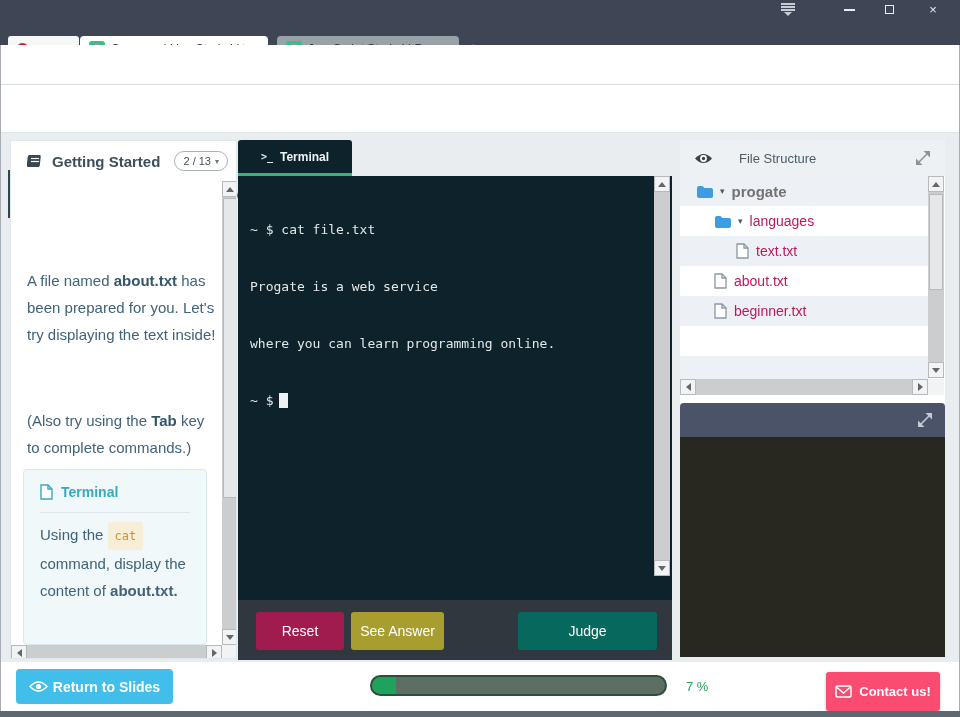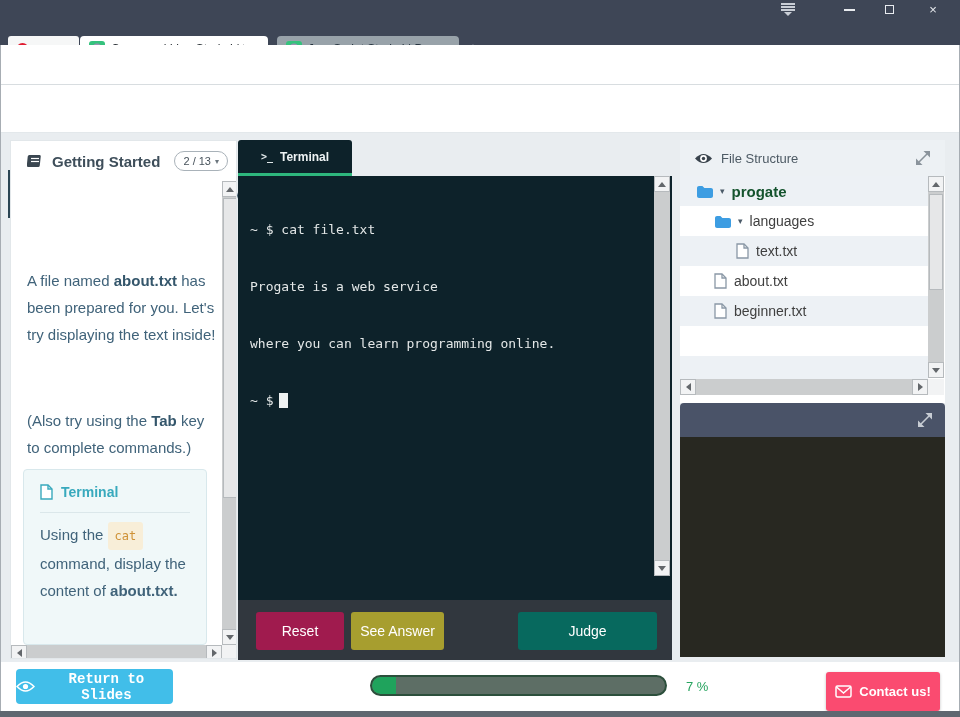--- a/index.html
+++ b/index.html
@@ -97,39 +97,39 @@
   .cursor { display:inline-block; width:9px; height:15px; background:#eef2f2; vertical-align:text-bottom; margin-left:6px; }
   #term-footer { left:238px; top:600px; width:434px; height:60px; background:#31373e; }
   .term-btn { position:absolute; top:12px; height:38px; border:none; border-radius:3px;
               color:#fff; font-size:14px; font-family:"Liberation Sans", sans-serif; }
   #btn-reset  { left:18px;  width:88px;  background:#a01b4e; }
   #btn-answer { left:113px; width:93px;  background:#a79e2f; }
   #btn-judge  { left:280px; width:139px; background:#07695e; }
 
   
   #fs-header { left:680px; top:140px; width:265px; height:36px; background:#edf1f4;
-               display:flex; align-items:center; gap:8px; padding:0 14px; }
+               display:flex; align-items:center; gap:26px; padding:0 14px; }
   .fs-title { font-size:13px; color:#4d5a64; flex:1; }
   #fs-tree { left:680px; top:176px; width:265px; height:227px; background:#fff; }
   .tree-row { position:absolute; left:0; width:248px; height:30px; display:flex; align-items:center; gap:7px; }
   .row-grey { background:#edf1f5; }
-  .tree-name { font-size:14px; color:#404040; }
-  .tree-name.bold { font-size:15px; font-weight:bold; color:#14532d; }
+  .tree-name { font-size:14px; color:#be185d; }
+  .tree-name.bold { font-size:15px; font-weight:bold; color:#737373; }
   .tree-caret { font-size:9px; color:#4a5a68; }
 
   
   #pv-header { left:680px; top:403px; width:265px; height:34px; background:#4a5368; border-radius:4px 4px 0 0; }
   #pv-body   { left:680px; top:437px; width:265px; height:220px; background:#282821; }
 
   
   #bottombar { left:0; top:662px; width:960px; height:49px; background:#fff; }
   #btn-return { position:absolute; left:16px; top:7px; width:157px; height:35px; background:#41bee9;
                 border:none; border-radius:4px; color:#fff; font-size:14px; font-weight:bold;
                 display:flex; align-items:center; justify-content:center; gap:5px;
-                font-family:Liberation Mono, monospace; }
+                font-family:Liberation Sans, sans-serif; }
   #progress { position:absolute; left:370px; top:13px; width:297px; height:21px;
               background:#5d6e65; border:2px solid #2c4f3c; border-radius:11px; overflow:hidden; }
   #progress-fill { height:100%; min-width:24px; background:#1fa35c; border-radius:11px 0 0 11px; }
   #progress-pct { position:absolute; left:686px; top:17px; font-size:13px; color:#27a45f; }
   #btn-contact { position:absolute; left:826px; top:10px; width:114px; height:39px; background:#fa4b70;
                  border:none; border-radius:3px; color:#fff; font-size:13px; font-weight:bold;
                  display:flex; align-items:center; justify-content:center; gap:7px;
                  font-family:"Liberation Sans", sans-serif; box-shadow:0 1px 3px rgba(0,0,0,.25); }
 
   

